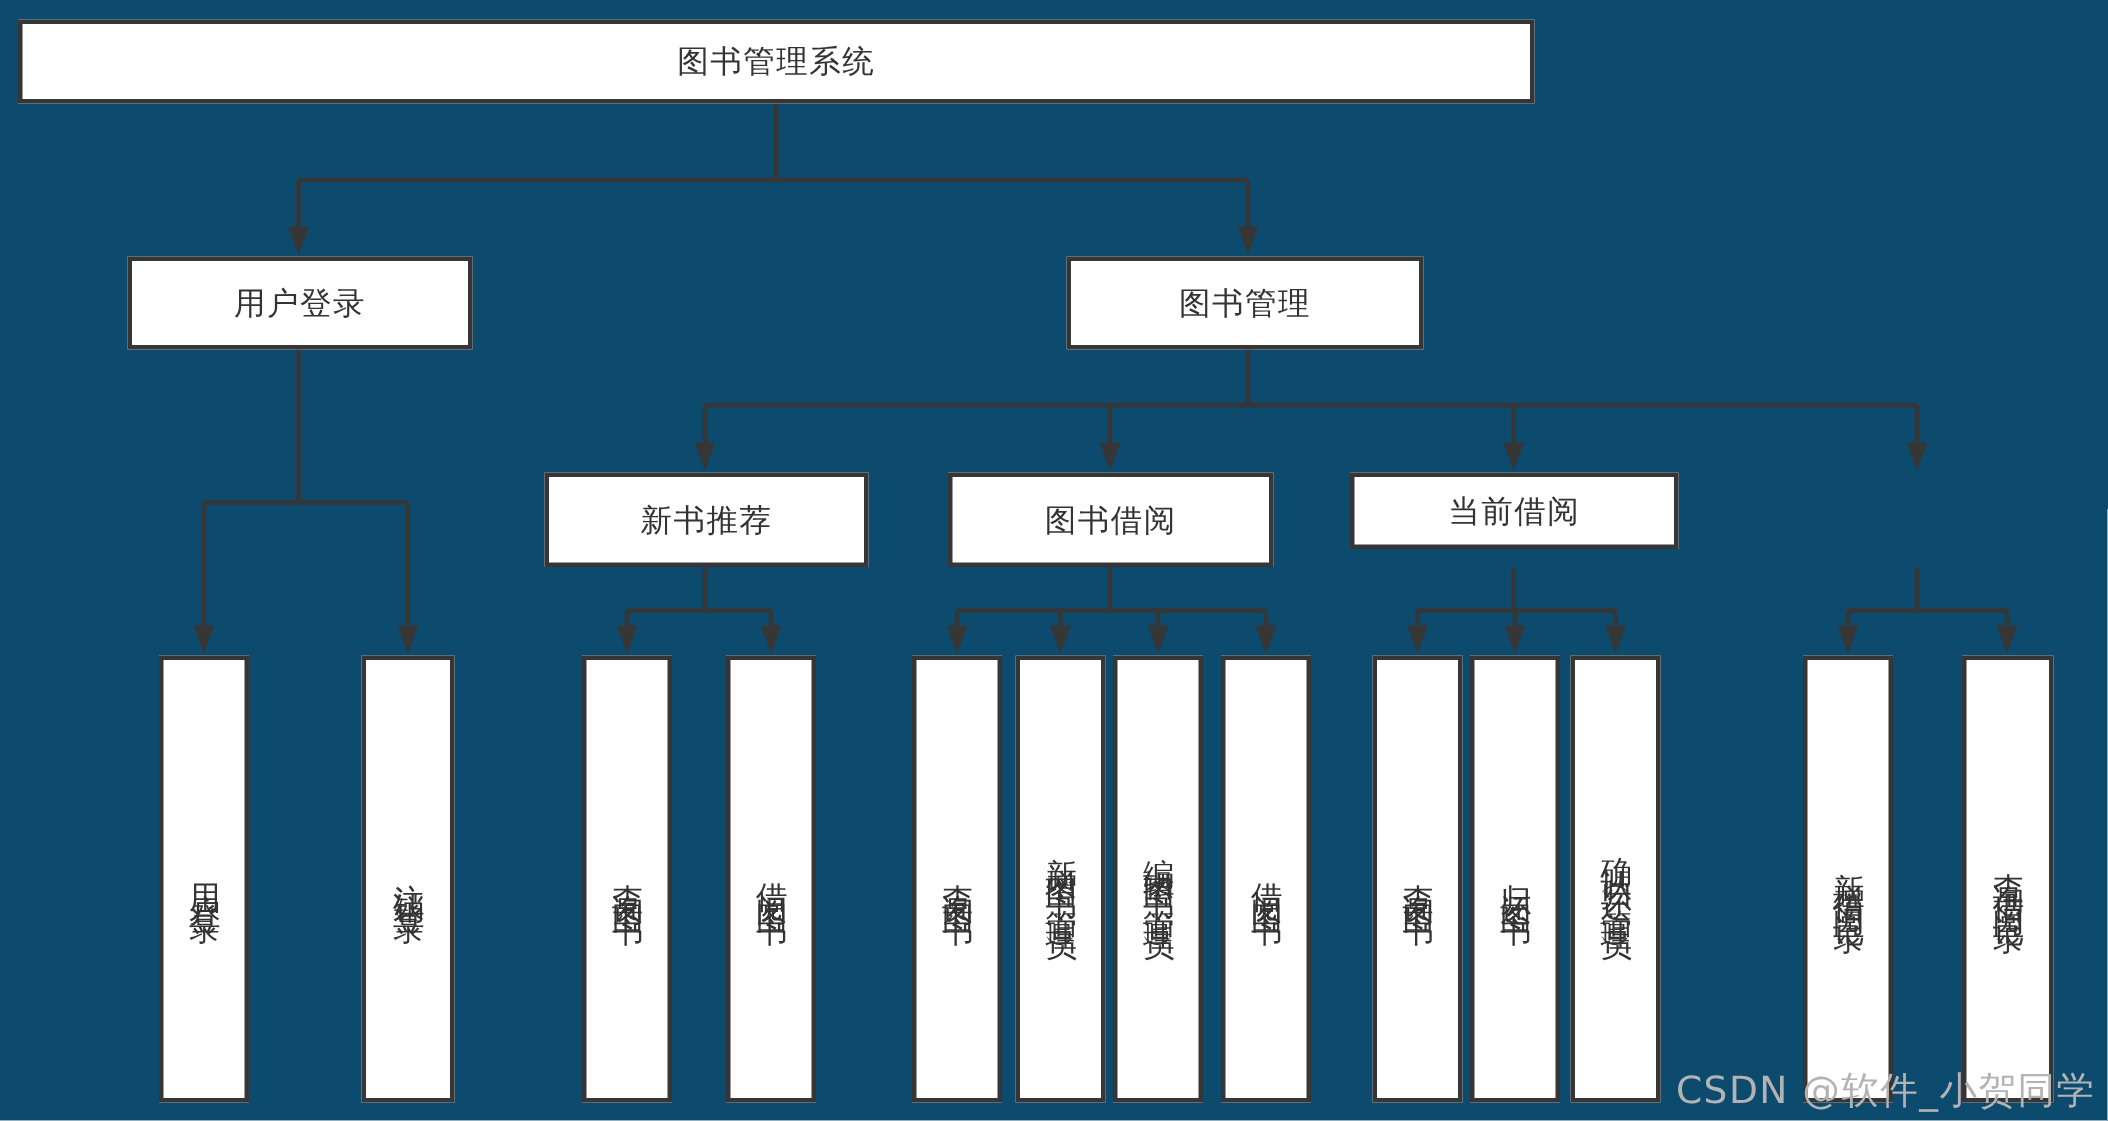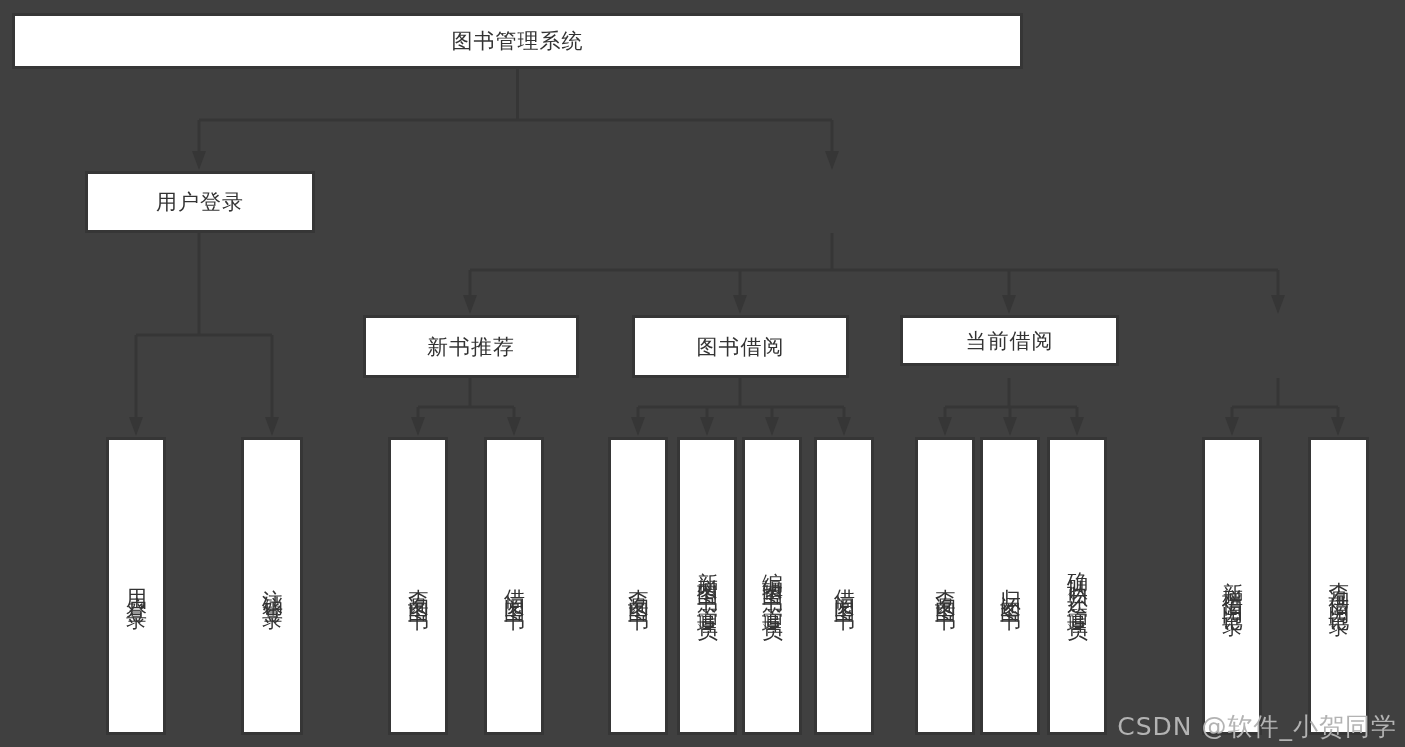--- a/index.html
+++ b/index.html
@@ -5,21 +5,21 @@
   html, body {
     margin: 0;
     padding: 0;
     background: #ffffff;
     font-family: "DejaVu Sans", "Liberation Sans", sans-serif;
   }
   .canvas {
     position: relative;
     width: 1405px;
     height: 747px;
-    background: #404040;
+    background: #0c4a6e;
     overflow: hidden;
   }
   .connectors {
     position: absolute;
     left: 0;
     top: 0;
     width: 1405px;
     height: 747px;
   }
   .box {
@@ -127,20 +127,23 @@
     </g>
   </svg>
 
   <div class="box" style="left:12px; top:13px; width:1011px; height:56px;">
     <span class="label">图书管理系统</span>
   </div>
 
   <div class="box" style="left:85px; top:171px; width:230px; height:62px;">
     <span class="label">用户登录</span>
   </div>
+  <div class="box" style="left:711px; top:171px; width:238px; height:62px;">
+    <span class="label">图书管理</span>
+  </div>
 
   <div class="box" style="left:363px; top:315px; width:216px; height:63px;">
     <span class="label">新书推荐</span>
   </div>
   <div class="box" style="left:632px; top:315px; width:217px; height:63px;">
     <span class="label">图书借阅</span>
   </div>
   <div class="box" style="left:900px; top:315px; width:219px; height:51px;">
     <span class="label">当前借阅</span>
   </div>

